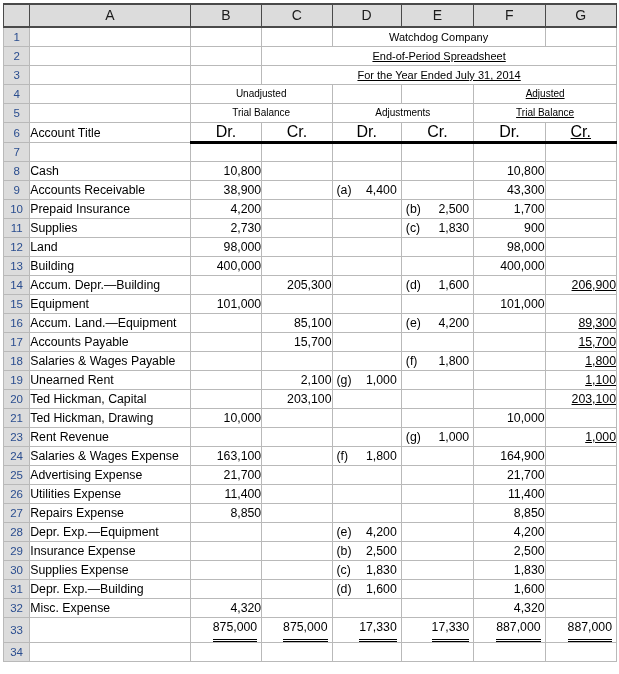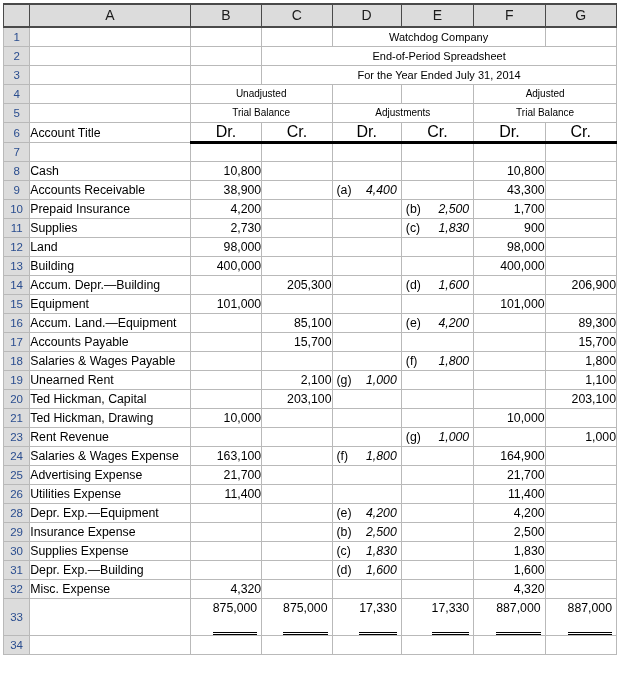--- a/index.html
+++ b/index.html
@@ -51,21 +51,21 @@
   
   td.rownum{
     background:#dcdcdc;
     border:1px solid #9a9a9a;
     border-left:2px solid #4a4a4a;
     text-align:center;
     color:#2a4d8f;
     font-size:11.5px;
     width:25px;
   }
-  td.lastcol{ border-right:2px solid #4a4a4a; }
+  td.lastcol{ border-right:2px solid #4a4a4a;text-decoration:underline; }
 
   
   td.cell{ background:#fff; }
   td.num{ text-align:right; padding-right:4px; }
   td.txt{ text-align:left; padding-left:5px; }
   .b{ font-weight:bold; }
 
   
   td.title{
     text-align:center;
@@ -85,33 +85,33 @@
     font-size:16px;
   }
 
   
   tr.r6 td.heavybot{ border-bottom:3px solid #000; }
 
   
   .adj{ display:flex; justify-content:space-between; align-items:center;
         padding:0 4px 0 4px; height:18px; line-height:18px; }
   .adj .ref{ text-align:left; }
-  .adj .amt{ text-align:right;font-style:italic; }
+  .adj .amt{ text-align:right; }
 
   
   tr.totals td.tot{
     border-top:1px solid #6f6f6f;
     text-align:right;
     padding-right:4px;
     position:relative;
   }
   tr.totals td.tot .tnum{
     display:inline-block;
     border-bottom:3px double #000;
-    padding:0 0 16px 0;
+    padding:0 0 4px 0;
     line-height:16px;
   }
   .cA{width:153px}
   .cB{width:68px}
   .cC{width:67px}
   .cD{width:66px}
   .cE{width:69px}
   .cF{width:68px}
   .cG{width:68px}
 </style>
@@ -415,20 +415,30 @@
           <td class="rownum">26</td>
           <td class="cell cA txt">Utilities Expense</td>
           <td class="cell num">11,400</td>
           <td class="cell num"></td>
           <td class="cell"></td>
           <td class="cell"></td>
           <td class="cell num">11,400</td>
           <td class="cell num lastcol"></td>
         </tr>
         <tr class="rdata">
+          <td class="rownum">27</td>
+          <td class="cell cA txt">Repairs Expense</td>
+          <td class="cell num">8,850</td>
+          <td class="cell num"></td>
+          <td class="cell"></td>
+          <td class="cell"></td>
+          <td class="cell num">8,850</td>
+          <td class="cell num lastcol"></td>
+        </tr>
+        <tr class="rdata">
           <td class="rownum">28</td>
           <td class="cell cA txt">Depr. Exp.—Equipment</td>
           <td class="cell num"></td>
           <td class="cell num"></td>
           <td class="cell">
             <div class="adj">
               <span class="ref">(e)</span>
               <span class="amt">4,200</span>
             </div>
           </td>

